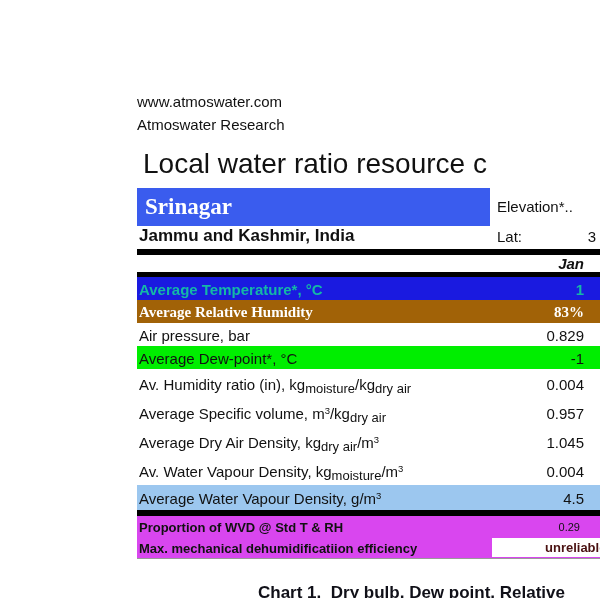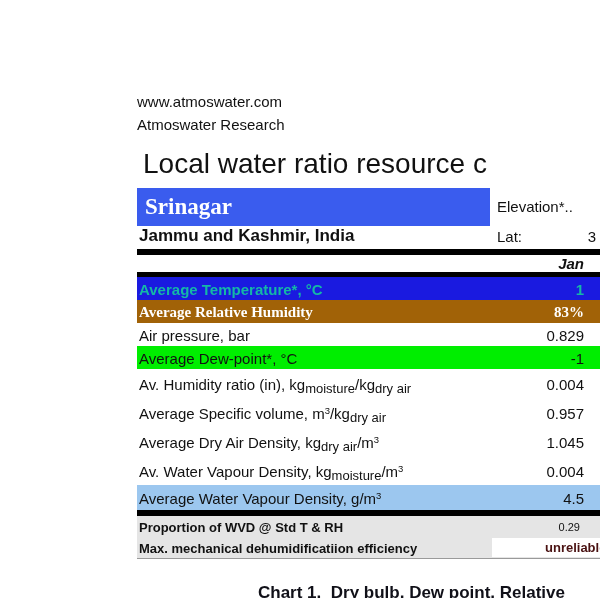--- a/index.html
+++ b/index.html
@@ -32,21 +32,21 @@
   .trow .val{position:absolute; right:16px; top:50%; transform:translateY(-50%); font-size:15px;}
   .h23{height:23px;} .h29{height:29px;} .h25{height:25px;}
   .row-temp{background:#1a1ae0; color:#14b8a6; font-weight:bold;}
   .row-rh{background:#a16207; color:#ffffff; font-weight:bold;font-family:Liberation Serif, serif;}
   .row-plain{background:#ffffff; color:#111;}
   .row-dew{background:#00ee00; color:#111;}
   .row-wvd{background:#9cc7ef; color:#111;}
   sub{font-size:13px; position:relative; top:3px; vertical-align:baseline;}
   sup{font-size:9.5px; position:relative; top:-5px; vertical-align:baseline;}
 
-  .grayblock{position:absolute; left:137px; top:516px; width:463px; height:42px; background:#e5e5e5; border-bottom:1px solid #9a9a9a;}
+  .grayblock{position:absolute; left:137px; top:516px; width:463px; height:42px; background:#d946ef; border-bottom:1px solid #9a9a9a;}
   .grow{position:relative; width:463px; height:21px;}
   .grow .glbl{position:absolute; left:2px; top:50%; transform:translateY(-50%); font-size:13px; font-weight:bold; color:#111; white-space:nowrap;}
   .grow .gval{position:absolute; right:20px; top:50%; transform:translateY(-50%); font-size:11px; color:#111;}
   .gcell{position:absolute; left:355px; top:1px; width:130px; height:19px; background:#ffffff;}
   .gcell span{display:block; padding-left:53px; font-size:13px; font-weight:bold; color:#4a1212; line-height:19px; white-space:nowrap;}
 
   .caption{position:absolute; left:258px; top:583px; font-size:17px; font-weight:bold; color:#101018; white-space:pre;}
 </style>
 </head>
 <body>

